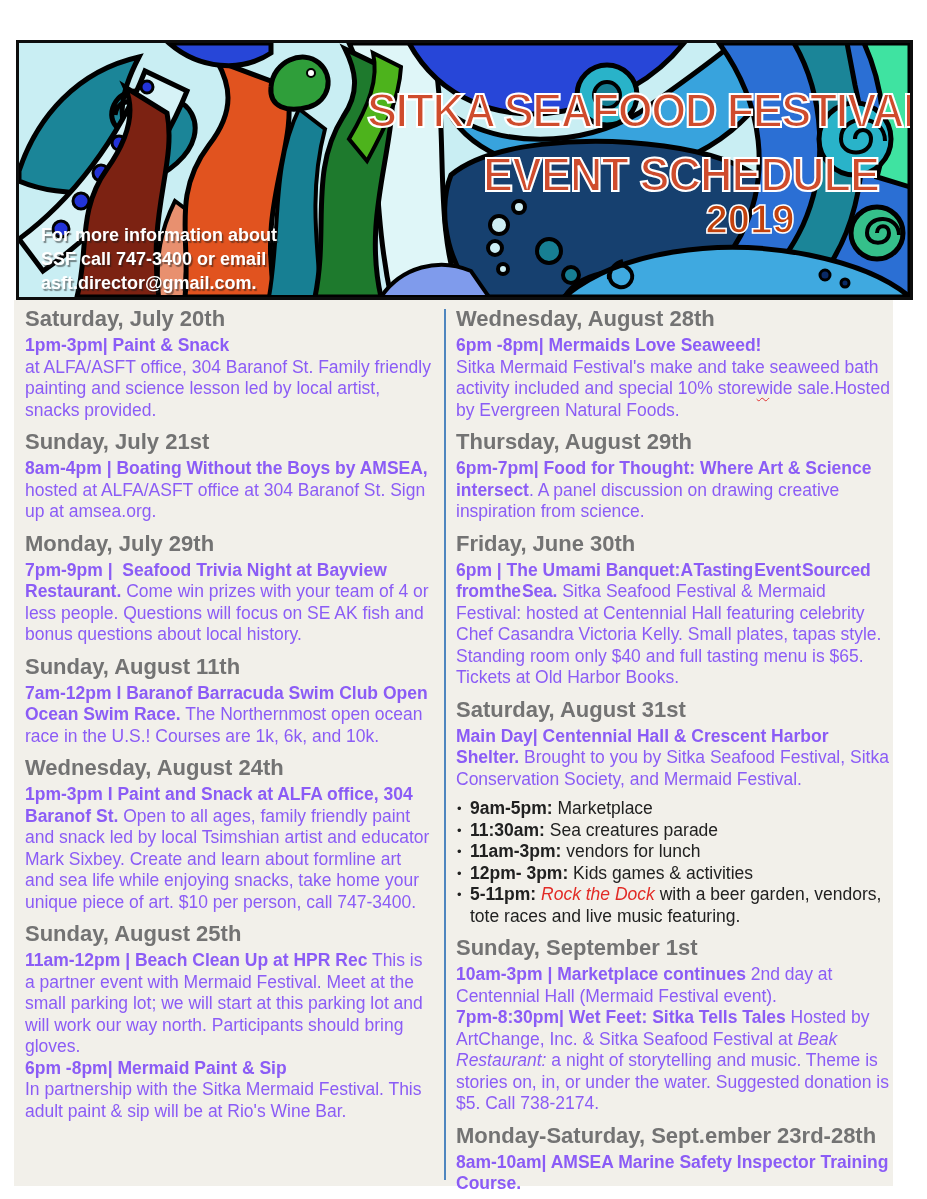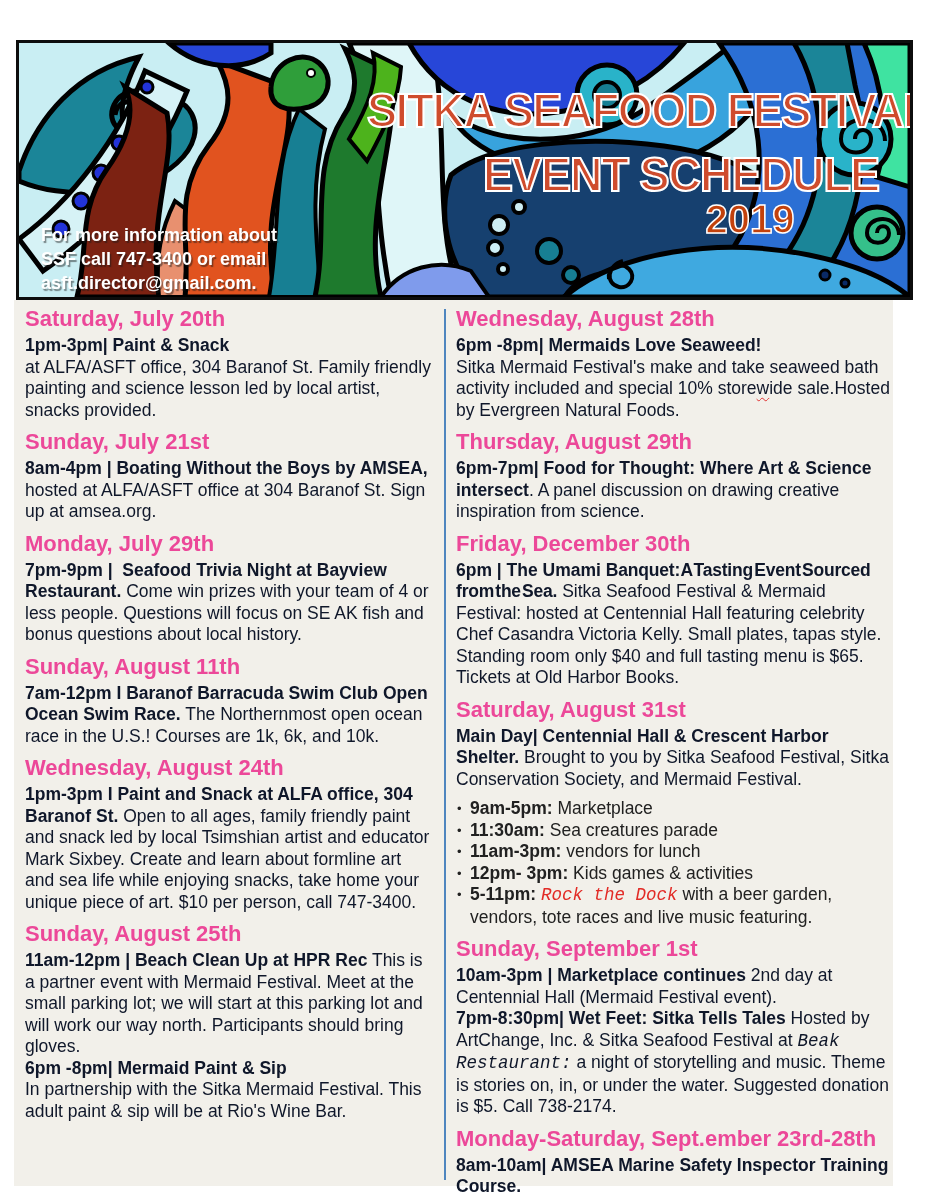--- a/index.html
+++ b/index.html
@@ -29,31 +29,31 @@
     color:#ffffff;font-weight:bold;font-size:18px;line-height:24px;
     text-shadow:1.5px 1.5px 1px rgba(25,25,25,.5);
   }
   
   .content-bg{position:absolute;left:14px;top:300px;width:879px;height:886px;background:#f2f0ea;}
   .divider{position:absolute;left:444px;top:309px;width:2px;height:871px;background:#4f86bf;}
   .col{position:absolute;top:304px;}
   .col-left{left:25px;width:409px;}
   .col-right{left:456px;width:438px;}
   h3.date{
-    font-size:22px;line-height:25px;margin:8px 0 4px;font-weight:bold;color:#ec4899;
+    font-size:22px;line-height:25px;margin:8px 0 4px;font-weight:bold;color:#737373;
   }
   section.event:first-child h3.date{margin-top:2px;}
   p.body{
-    margin:0;font-size:17.5px;line-height:21.5px;color:#0f172a;white-space:pre-wrap;
+    margin:0;font-size:17.5px;line-height:21.5px;color:#8b5cf6;white-space:pre-wrap;
   }
   ul.bullets{list-style:none;margin:8px 0 0;padding:0;font-size:17.5px;line-height:21.5px;color:#212121;}
   ul.bullets li{position:relative;padding-left:14px;white-space:pre-wrap;}
   ul.bullets li::before{content:"\2022";position:absolute;left:1px;top:0;font-size:13px;color:#212121;}
   .b{font-weight:bold;}
-  .i{font-style:italic;font-family:Liberation Mono, monospace;}
+  .i{font-style:italic;}
   .red{color:#e22b26;}
   .tight{word-spacing:-3.5px;letter-spacing:-0.2px;}
   .sq{
     text-decoration:underline;text-decoration-style:wavy;
     text-decoration-color:#e03131;text-decoration-thickness:1px;text-underline-offset:3px;
   }
 </style>
 </head>
 <body>
 
@@ -162,21 +162,21 @@
     <section class="event">
       <h3 class="date">Wednesday, August 28th</h3>
       <p class="body"><span class="b">6pm -8pm| Mermaids Love Seaweed!
 </span><span>Sitka Mermaid Festival's make and take seaweed bath activity included and special 10% store</span><span class="sq">w</span><span>ide sale.Hosted by Evergreen Natural Foods.</span></p>
     </section>
     <section class="event">
       <h3 class="date">Thursday, August 29th</h3>
       <p class="body"><span class="b">6pm-7pm| Food for Thought: Where Art &amp; Science intersect</span><span>. A panel discussion on drawing creative inspiration from science.</span></p>
     </section>
     <section class="event">
-      <h3 class="date">Friday, December 30th</h3>
+      <h3 class="date">Friday, June 30th</h3>
       <p class="body"><span class="b">6pm | The Umami </span><span class="b tight">Banquet: A Tasting Event Sourced from the Sea.</span><span> Sitka Seafood Festival &amp; Mermaid Festival: hosted at Centennial Hall featuring celebrity Chef Casandra Victoria Kelly. Small plates, tapas style. Standing room only $40 and full tasting menu is $65. Tickets at Old Harbor Books.</span></p>
     </section>
     <section class="event">
       <h3 class="date">Saturday, August 31st</h3>
       <p class="body"><span class="b">Main Day| Centennial Hall &amp; Crescent Harbor Shelter.</span><span> Brought to you by Sitka Seafood Festival, Sitka Conservation Society, and Mermaid Festival.</span></p>
       <ul class="bullets">
         <li><span class="b">9am-5pm:</span><span> Marketplace</span></li>
         <li><span class="b">11:30am:</span><span> Sea creatures parade</span></li>
         <li><span class="b">11am-3pm:</span><span> vendors for lunch</span></li>
         <li><span class="b">12pm- 3pm:</span><span> Kids games &amp; activities</span></li>

